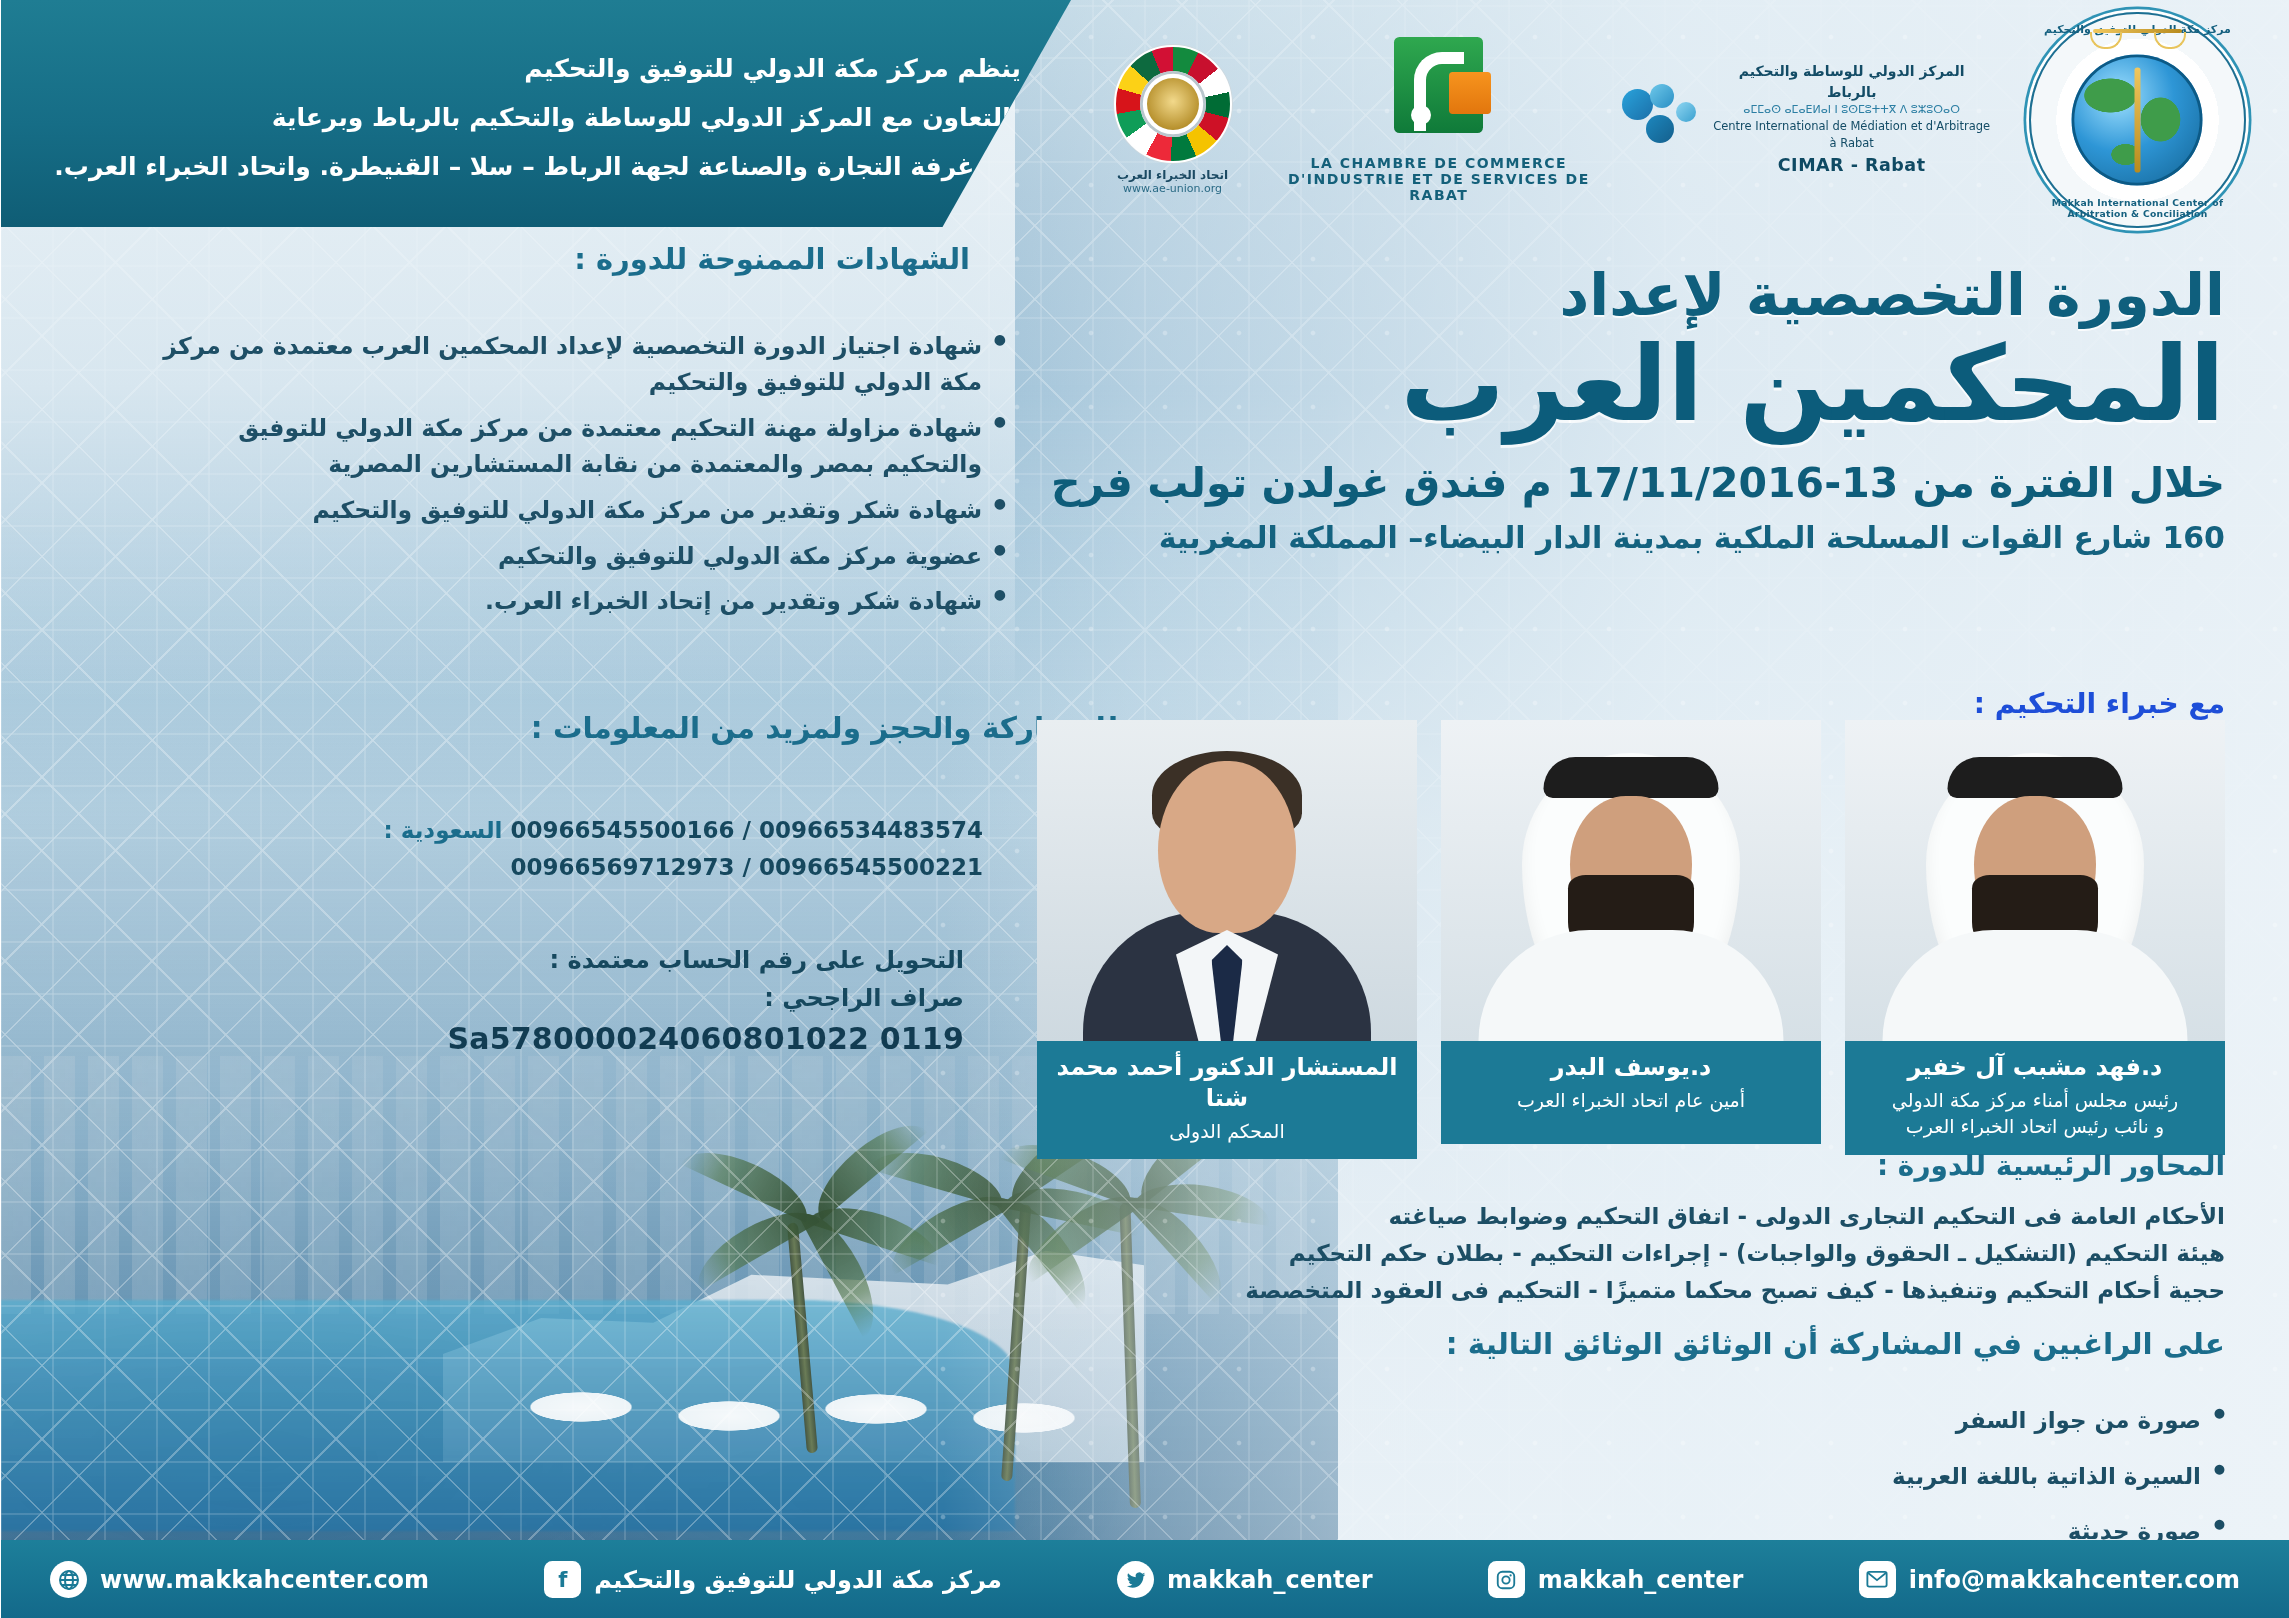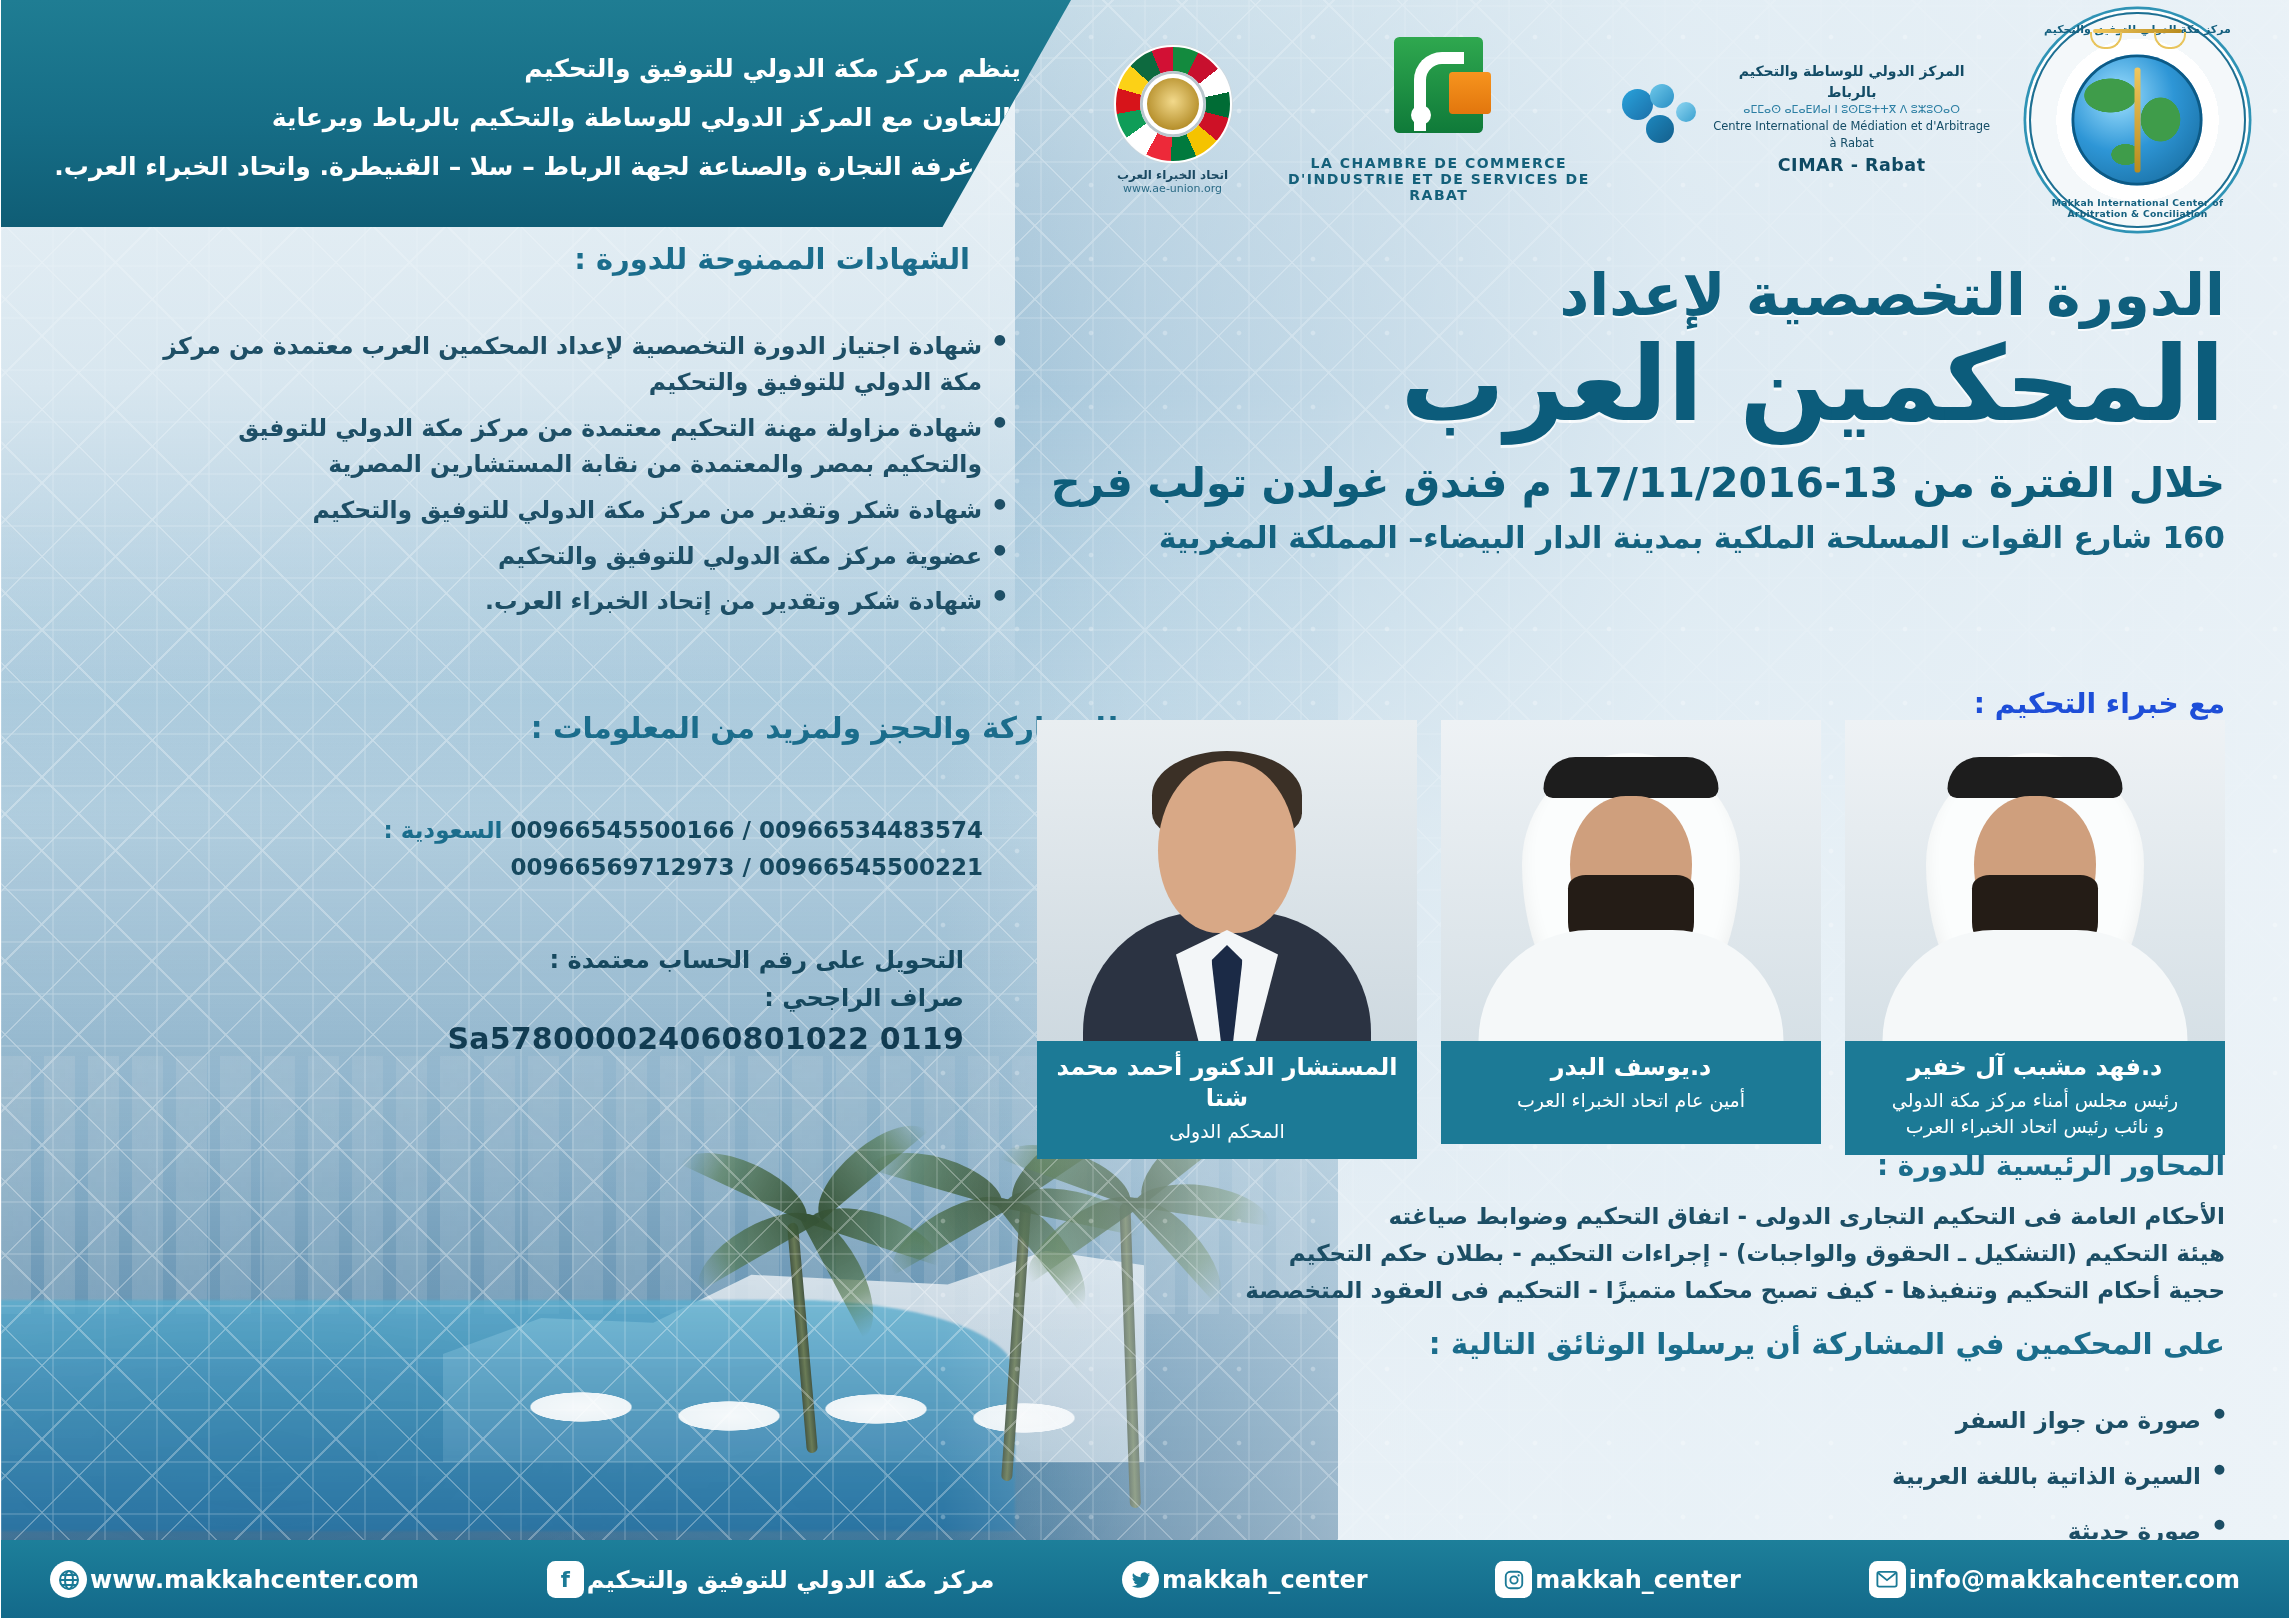--- a/index.html
+++ b/index.html
@@ -404,21 +404,21 @@
   }
   .docs-list li::before { content: "●"; position: absolute; right: 0; top: 0; font-size: 13px; }
 
   
   .footer {
     position: absolute; left: 0; bottom: 0; width: 2290px; height: 79px;
     background: linear-gradient(180deg, #1d7f9a 0%, #13698a 100%);
     display: flex; align-items: center; justify-content: space-between;
     padding: 0 50px; direction: ltr;
   }
-  .f-item { display: flex; align-items: center; gap: 3px; color: #ffffff; }
+  .f-item { display: flex; align-items: center; gap: 13px; color: #ffffff; }
   .f-item .label { font-size: 24px; font-weight: bold; white-space: nowrap; }
   .f-ico {
     width: 37px; height: 37px; border-radius: 50%;
     background: #ffffff; color: #1b7a96;
     display: flex; align-items: center; justify-content: center;
     font-size: 21px; font-weight: bold; flex: none;
   }
   .f-ico.sq { border-radius: 8.3px; }
   .f-ico svg { display: block; }
 </style>
@@ -597,21 +597,21 @@
     </div>
   </div>
 
   <div class="axes-head">المحاور الرئيسية للدورة  :</div>
   <div class="axes-body">
     <div>الأحكام العامة فى التحكيم التجارى الدولى - اتفاق التحكيم وضوابط صياغته</div>
     <div>هيئة التحكيم (التشكيل ـ الحقوق والواجبات) - إجراءات التحكيم - بطلان حكم التحكيم</div>
     <div>حجية أحكام التحكيم وتنفيذها - كيف تصبح محكما متميزًا - التحكيم فى العقود المتخصصة</div>
   </div>
 
-  <div class="docs-head">على المحكمين في المشاركة أن يرسلوا الوثائق التالية  :</div>
+  <div class="docs-head">على الراغبين في المشاركة أن الوثائق الوثائق التالية  :</div>
   <ul class="docs-list">
     <li>صورة من جواز السفر</li>
     <li>السيرة الذاتية باللغة العربية</li>
     <li>صورة حديثة</li>
   </ul>
 
   <div class="footer">
 
     <div class="f-item">
       <span class="f-ico">

